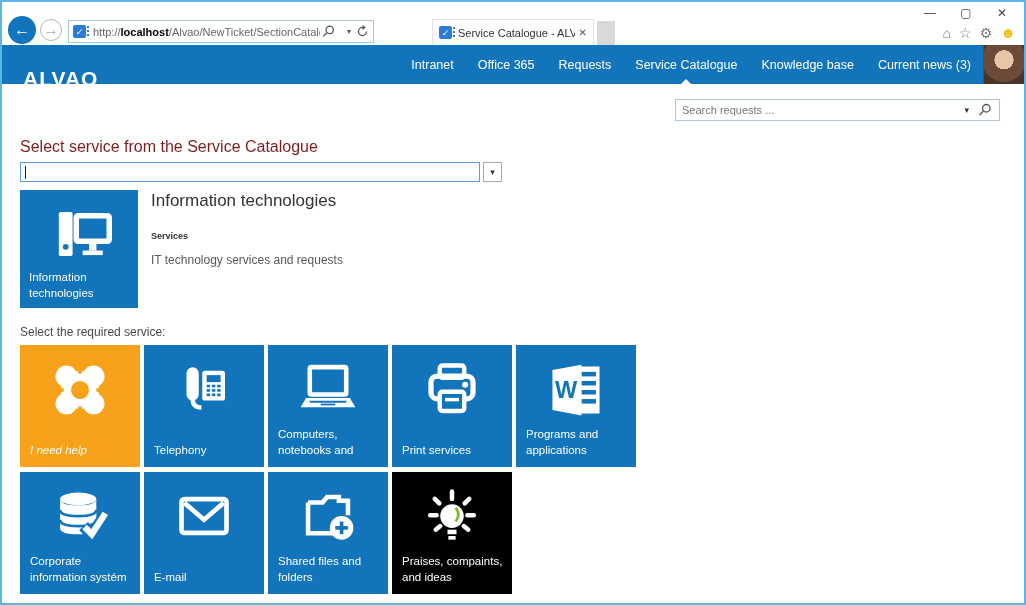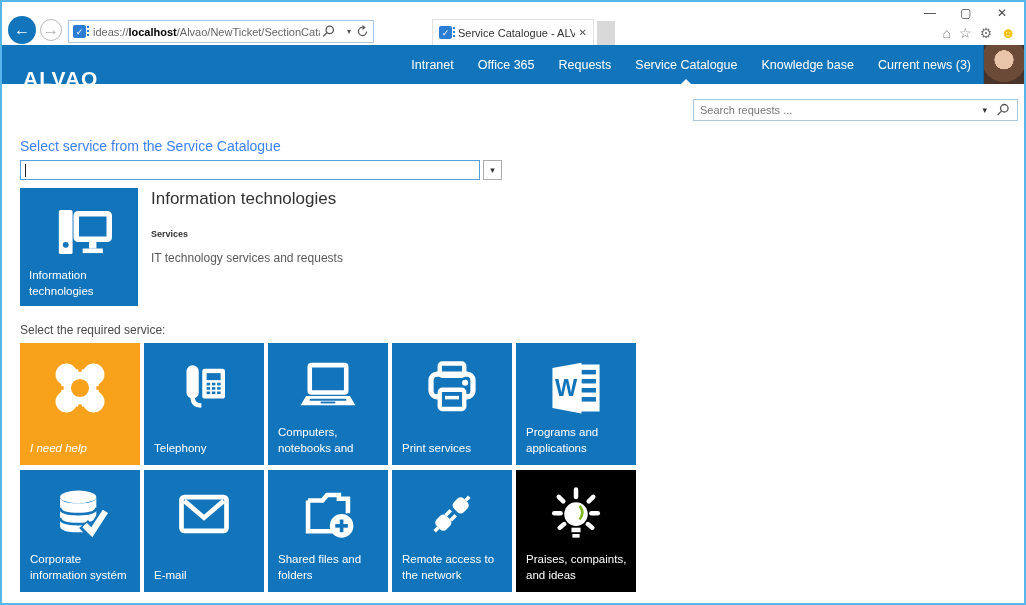--- a/index.html
+++ b/index.html
@@ -42,29 +42,29 @@
              position:relative; cursor:pointer; white-space:nowrap; }
   .nav-item.active:after{ content:""; position:absolute; bottom:0; left:50%; margin-left:-5px;
                           border-left:5px solid transparent; border-right:5px solid transparent;
                           border-bottom:5px solid #fff; }
   .avatar{ width:41px; height:39px; flex:0 0 auto;
            background:radial-gradient(circle at 50% 38%, #e8c4a8 0 30%, #6b4a38 31% 70%, #4a3328 71%);
            border-left:1px solid #0e64a0; }
 
   
   .content{ flex:1; background:#fff; position:relative; overflow:hidden; }
-  .search-box{ position:absolute; top:15px; right:6px; width:325px; height:22px; border:1px solid #abc7e0;
+  .search-box{ position:absolute; top:15px; right:24px; width:325px; height:22px; border:1px solid #abc7e0;
                display:flex; align-items:center; background:#fff; }
   .search-input{ border:none; outline:none; flex:1; font-size:11px; color:#333; padding:0 6px;
                  font-family:inherit; }
   .search-input::placeholder{ color:#777; }
   .search-caret{ font-size:9px; color:#333; padding:0 7px; }
   .search-glass{ padding:0 7px 0 2px; display:flex; }
 
-  .page-title{ margin:54px 0 0 18px; font-size:14px; font-weight:300; color:#3b82f6; }
+  .page-title{ margin:54px 0 0 18px; font-size:16px; font-weight:300; color:#7f1d1d; }
   .service-input-row{ margin:6px 0 0 18px; display:flex; align-items:stretch; }
   .service-input-wrap{ position:relative; width:460px; height:20px; border:1px solid #56a0e0; background:#fff; }
   .text-caret{ position:absolute; left:4px; top:3px; width:1px; height:13px; background:#222; }
   .combo-btn{ width:19px; height:20px; margin-left:3px; border:1px solid #ababab; background:#fff;
               display:flex; align-items:center; justify-content:center; font-size:9px; color:#333; }
 
   .info-section{ margin:8px 0 0 18px; display:flex; }
   .info-tile{ width:118px; height:118px; background:#1275bc; position:relative; flex:0 0 auto; cursor:pointer; }
   .info-tile .tile-icon{ position:absolute; top:14px; left:50%; transform:translateX(-50%); }
   .info-tile .tile-label{ position:absolute; left:9px; bottom:7px; color:#fff; font-size:11.5px; line-height:1.4;
@@ -92,21 +92,21 @@
       <div class="win-btn">—</div>
       <div class="win-btn">▢</div>
       <div class="win-btn">✕</div>
     </div>
 
     <div class="nav-circle back-btn">←</div>
     <div class="nav-circle fwd-btn">→</div>
 
     <div class="addr-bar">
       <div class="favicon">✓</div>
-      <div class="url-text"><span>ideas://</span><b>localhost</b><span>/Alvao/NewTicket/SectionCatalog/1</span></div>
+      <div class="url-text"><span>http://</span><b>localhost</b><span>/Alvao/NewTicket/SectionCatalog/1</span></div>
       <div class="addr-icons">
         <span class="search-glass">
           <svg width="13" height="13" viewBox="0 0 16 16">
               <circle cx="9.5" cy="6" r="4.5" fill="none" stroke="#555" stroke-width="1.6"></circle>
               <line x1="6" y1="9.5" x2="1.5" y2="14" stroke="#555" stroke-width="1.6"></line>
             </svg>
         </span>
         <span style="font-size:8px;">▾</span>
         <span>
           <svg width="13" height="13" viewBox="0 0 16 16">
@@ -305,36 +305,20 @@
           <svg width="58" height="58" viewBox="0 0 64 64">
             <path d="M10 16 L10 50 L42 50 M10 16 L26 16 L31 10 L44 10 L44 14 L54 14 L54 30" fill="none" stroke="#fff" stroke-width="5"></path>
             <circle cx="47" cy="44" r="13" fill="#fff"></circle>
             <line x1="47" y1="37" x2="47" y2="51" stroke="var(--tile)" stroke-width="4"></line>
             <line x1="40" y1="44" x2="54" y2="44" stroke="var(--tile)" stroke-width="4"></line>
           </svg>
         </span>
         <span class="tile-label">Shared files and folders</span>
       </div>
 
-      <div class="tile" style="--tile: #1275bc; background: rgb(18, 117, 188);">
-        <span class="tile-icon">
-          <svg width="58" height="56" viewBox="0 0 64 64">
-            <g transform="rotate(45 32 32)">
-              <rect x="24" y="38" width="16" height="16" rx="5" fill="#fff"></rect>
-              <line x1="28" y1="38" x2="28" y2="30" stroke="#fff" stroke-width="4"></line>
-              <line x1="36" y1="38" x2="36" y2="30" stroke="#fff" stroke-width="4"></line>
-              <rect x="24" y="10" width="16" height="16" rx="5" fill="#fff"></rect>
-              <line x1="28" y1="26" x2="28" y2="34" stroke="#fff" stroke-width="0"></line>
-              <line x1="32" y1="4" x2="32" y2="10" stroke="#fff" stroke-width="4"></line>
-              <line x1="32" y1="54" x2="32" y2="60" stroke="#fff" stroke-width="4"></line>
-            </g>
-          </svg>
-        </span>
-        <span class="tile-label">Remote access to the network</span>
-      </div>
 
       <div class="tile" style="--tile: #7cb91e; background: #000000;">
         <span class="tile-icon">
           <svg width="58" height="58" viewBox="0 0 64 64">
             <g stroke="#fff" stroke-width="5" stroke-linecap="round">
               <line x1="32" y1="4" x2="32" y2="12"></line>
               <line x1="13" y1="12" x2="18" y2="17"></line>
               <line x1="51" y1="12" x2="46" y2="17"></line>
               <line x1="8" y1="30" x2="15" y2="30"></line>
               <line x1="49" y1="30" x2="56" y2="30"></line>

